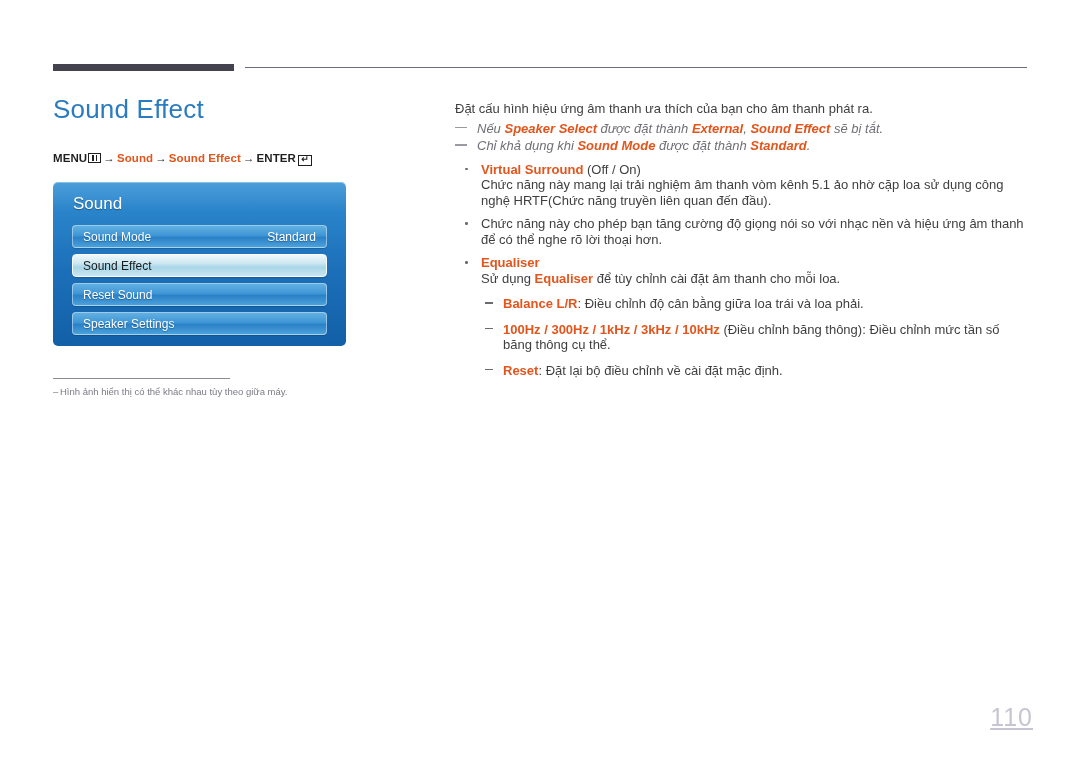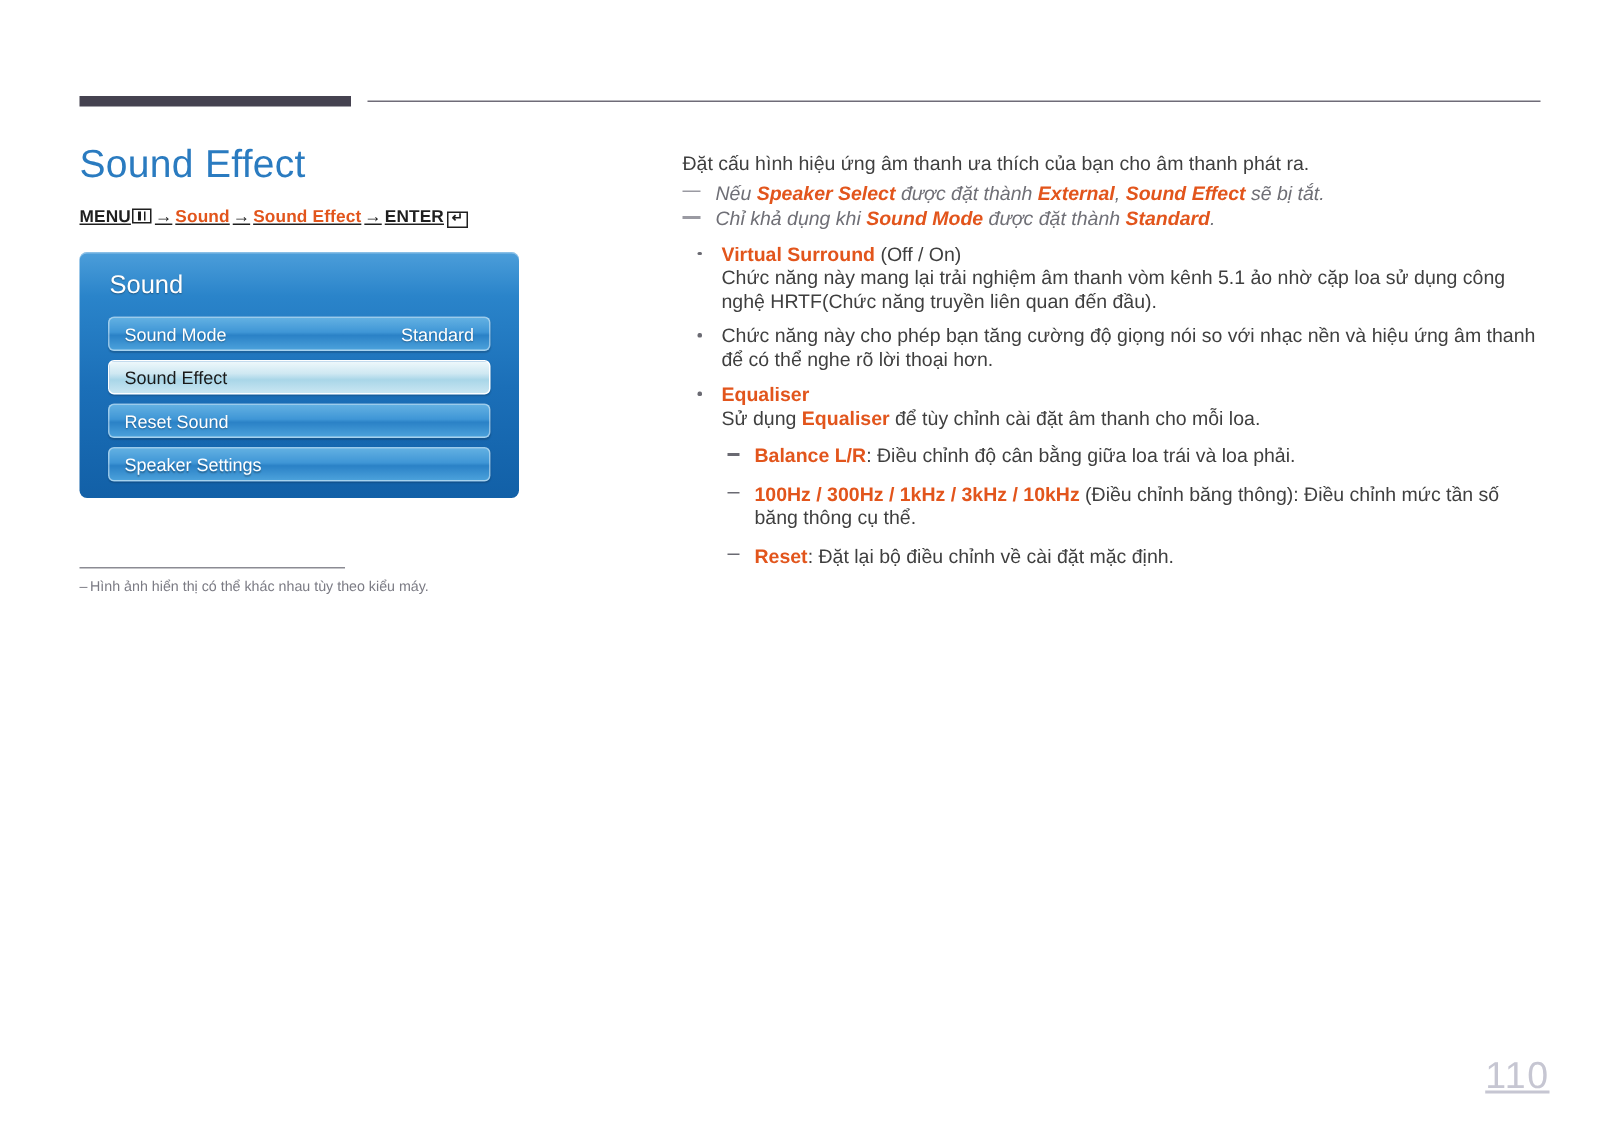--- a/index.html
+++ b/index.html
@@ -50,27 +50,26 @@
   }
   .page-title {
     font-size: 26px;
     color: #2a7bc0;
     font-weight: normal;
     letter-spacing: 0.2px;
     margin: 0;
     line-height: 32px;
   }
   .menu-path {
-    margin-top: 14px;
+    margin-top: 27px;
     font-size: 11.5px;
     font-weight: bold;
     color: #1f1f1f;
     letter-spacing: 0.1px;
     white-space: nowrap;
-    text-decoration: underline;
   }
   .menu-path .accent { color: #e2551c; }
   .menu-path .arrow { color: #1f1f1f; font-weight: normal; padding: 0 2px; }
   .glyph-menu {
     display: inline-block;
     width: 13px;
     height: 10px;
     border: 1.4px solid #1f1f1f;
     vertical-align: -1px;
     margin-left: 1px;
@@ -310,21 +309,21 @@
         <span class="lbl">Speaker Settings</span>
         <span class="val"></span>
       </div>
 
     </div>
   </div>
 </div>
 
 <div class="footnote">
   <div class="footnote-rule"></div>
-  <div class="footnote-text"><span class="dash">–</span><span>Hình ảnh hiển thị có thể khác nhau tùy theo kiểu máy.</span></div>
+  <div class="footnote-text"><span class="dash">–</span><span>Hình ảnh hiển thị có thể khác nhau tùy theo giữa máy.</span></div>
 </div>
 
 <div class="right-col">
 
   <p class="intro">Đặt cấu hình hiệu ứng âm thanh ưa thích của bạn cho âm thanh phát ra.</p>
 
   <div class="note">
     <span class="em"></span><span>Nếu </span><b>Speaker Select</b><span> được đặt thành </span><b>External</b><span>, </span><b>Sound Effect</b><span> sẽ bị tắt.</span>
   </div>
 

